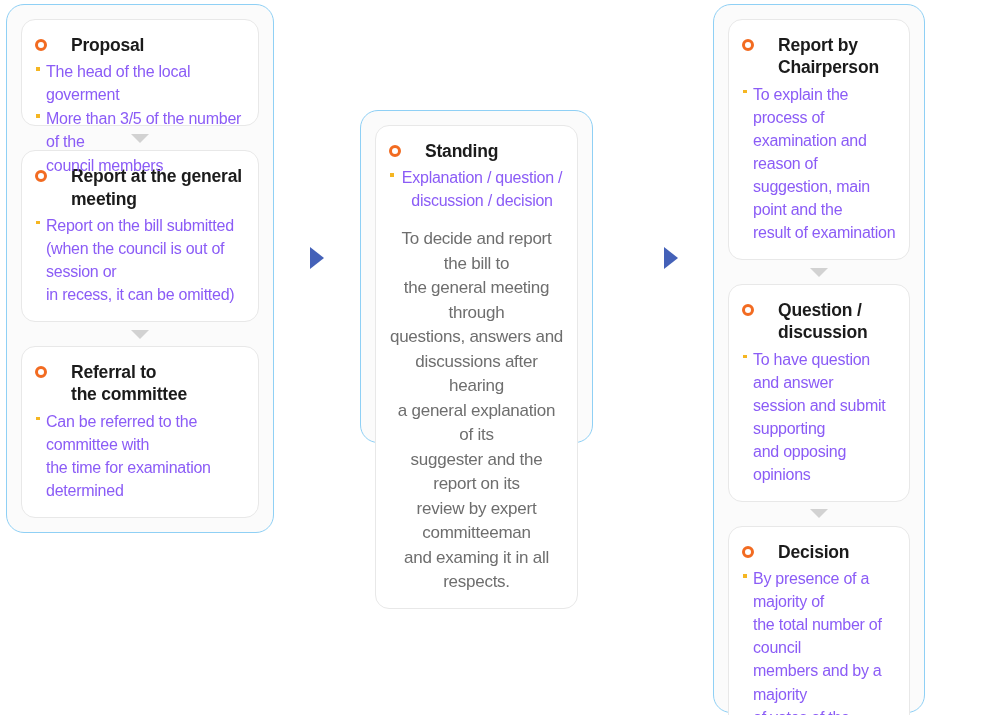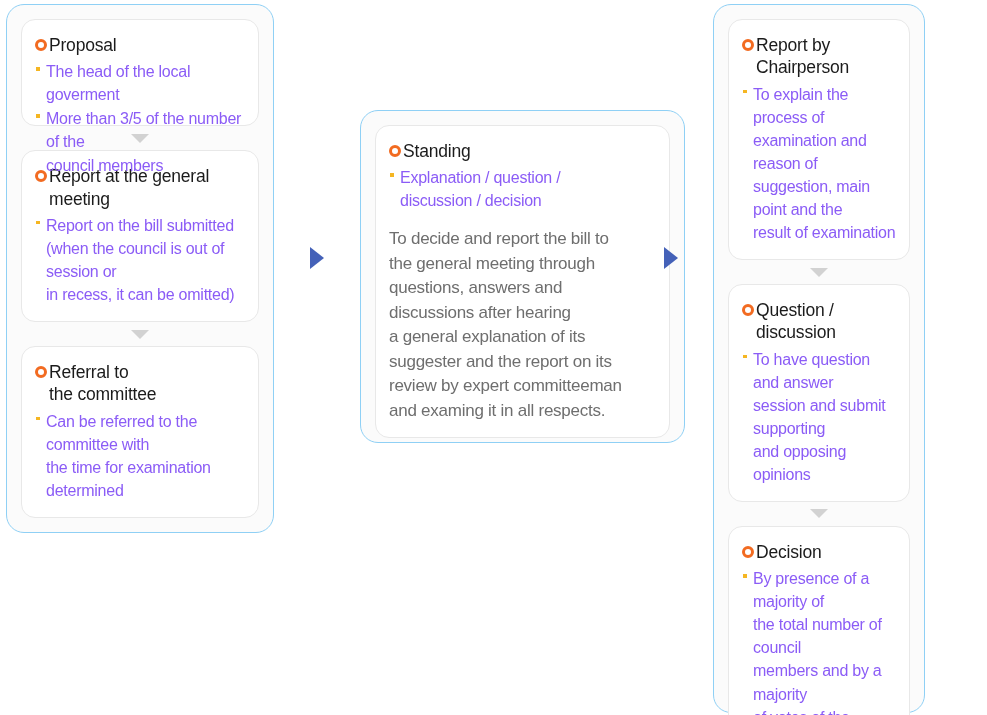--- a/index.html
+++ b/index.html
@@ -21,21 +21,21 @@
 
   
   .group {
     position: absolute;
     border: 1px solid #8fd0f5;
     border-radius: 18px;
     background: #fbfbfb;
   }
 
   #group-left   { left: 6px;   top: 4px;   width: 268px; height: 529px; }
-  #group-middle { left: 360px; top: 110px; width: 325px; height: 333px; }
+  #group-middle { left: 360px; top: 110px; width: 233px; height: 333px; text-align: center; }
   #group-right  { left: 713px; top: 4px;   width: 212px; height: 709px; }
 
   .group-inner {
     position: absolute;
     left: 0; top: 0; right: 0; bottom: 0;
     padding: 14px;
     display: flex;
     flex-direction: column;
   }
 
@@ -43,23 +43,23 @@
   .card {
     background: #ffffff;
     border: 1px solid #e8e8e8;
     border-radius: 14px;
     padding: 14px 13px 14px 13px;
   }
 
   .card-title {
     display: flex;
     align-items: flex-start;
-    gap: 2px;
+    gap: 24px;
     font-size: 17.5px;
-    font-weight: 400;
+    font-weight: 700;
     color: #1b1b1b;
     line-height: 1.28;
     letter-spacing: -0.2px;
     margin-bottom: 4px;
   }
 
   .ring-icon {
     flex: 0 0 auto;
     width: 12px;
     height: 12px;

